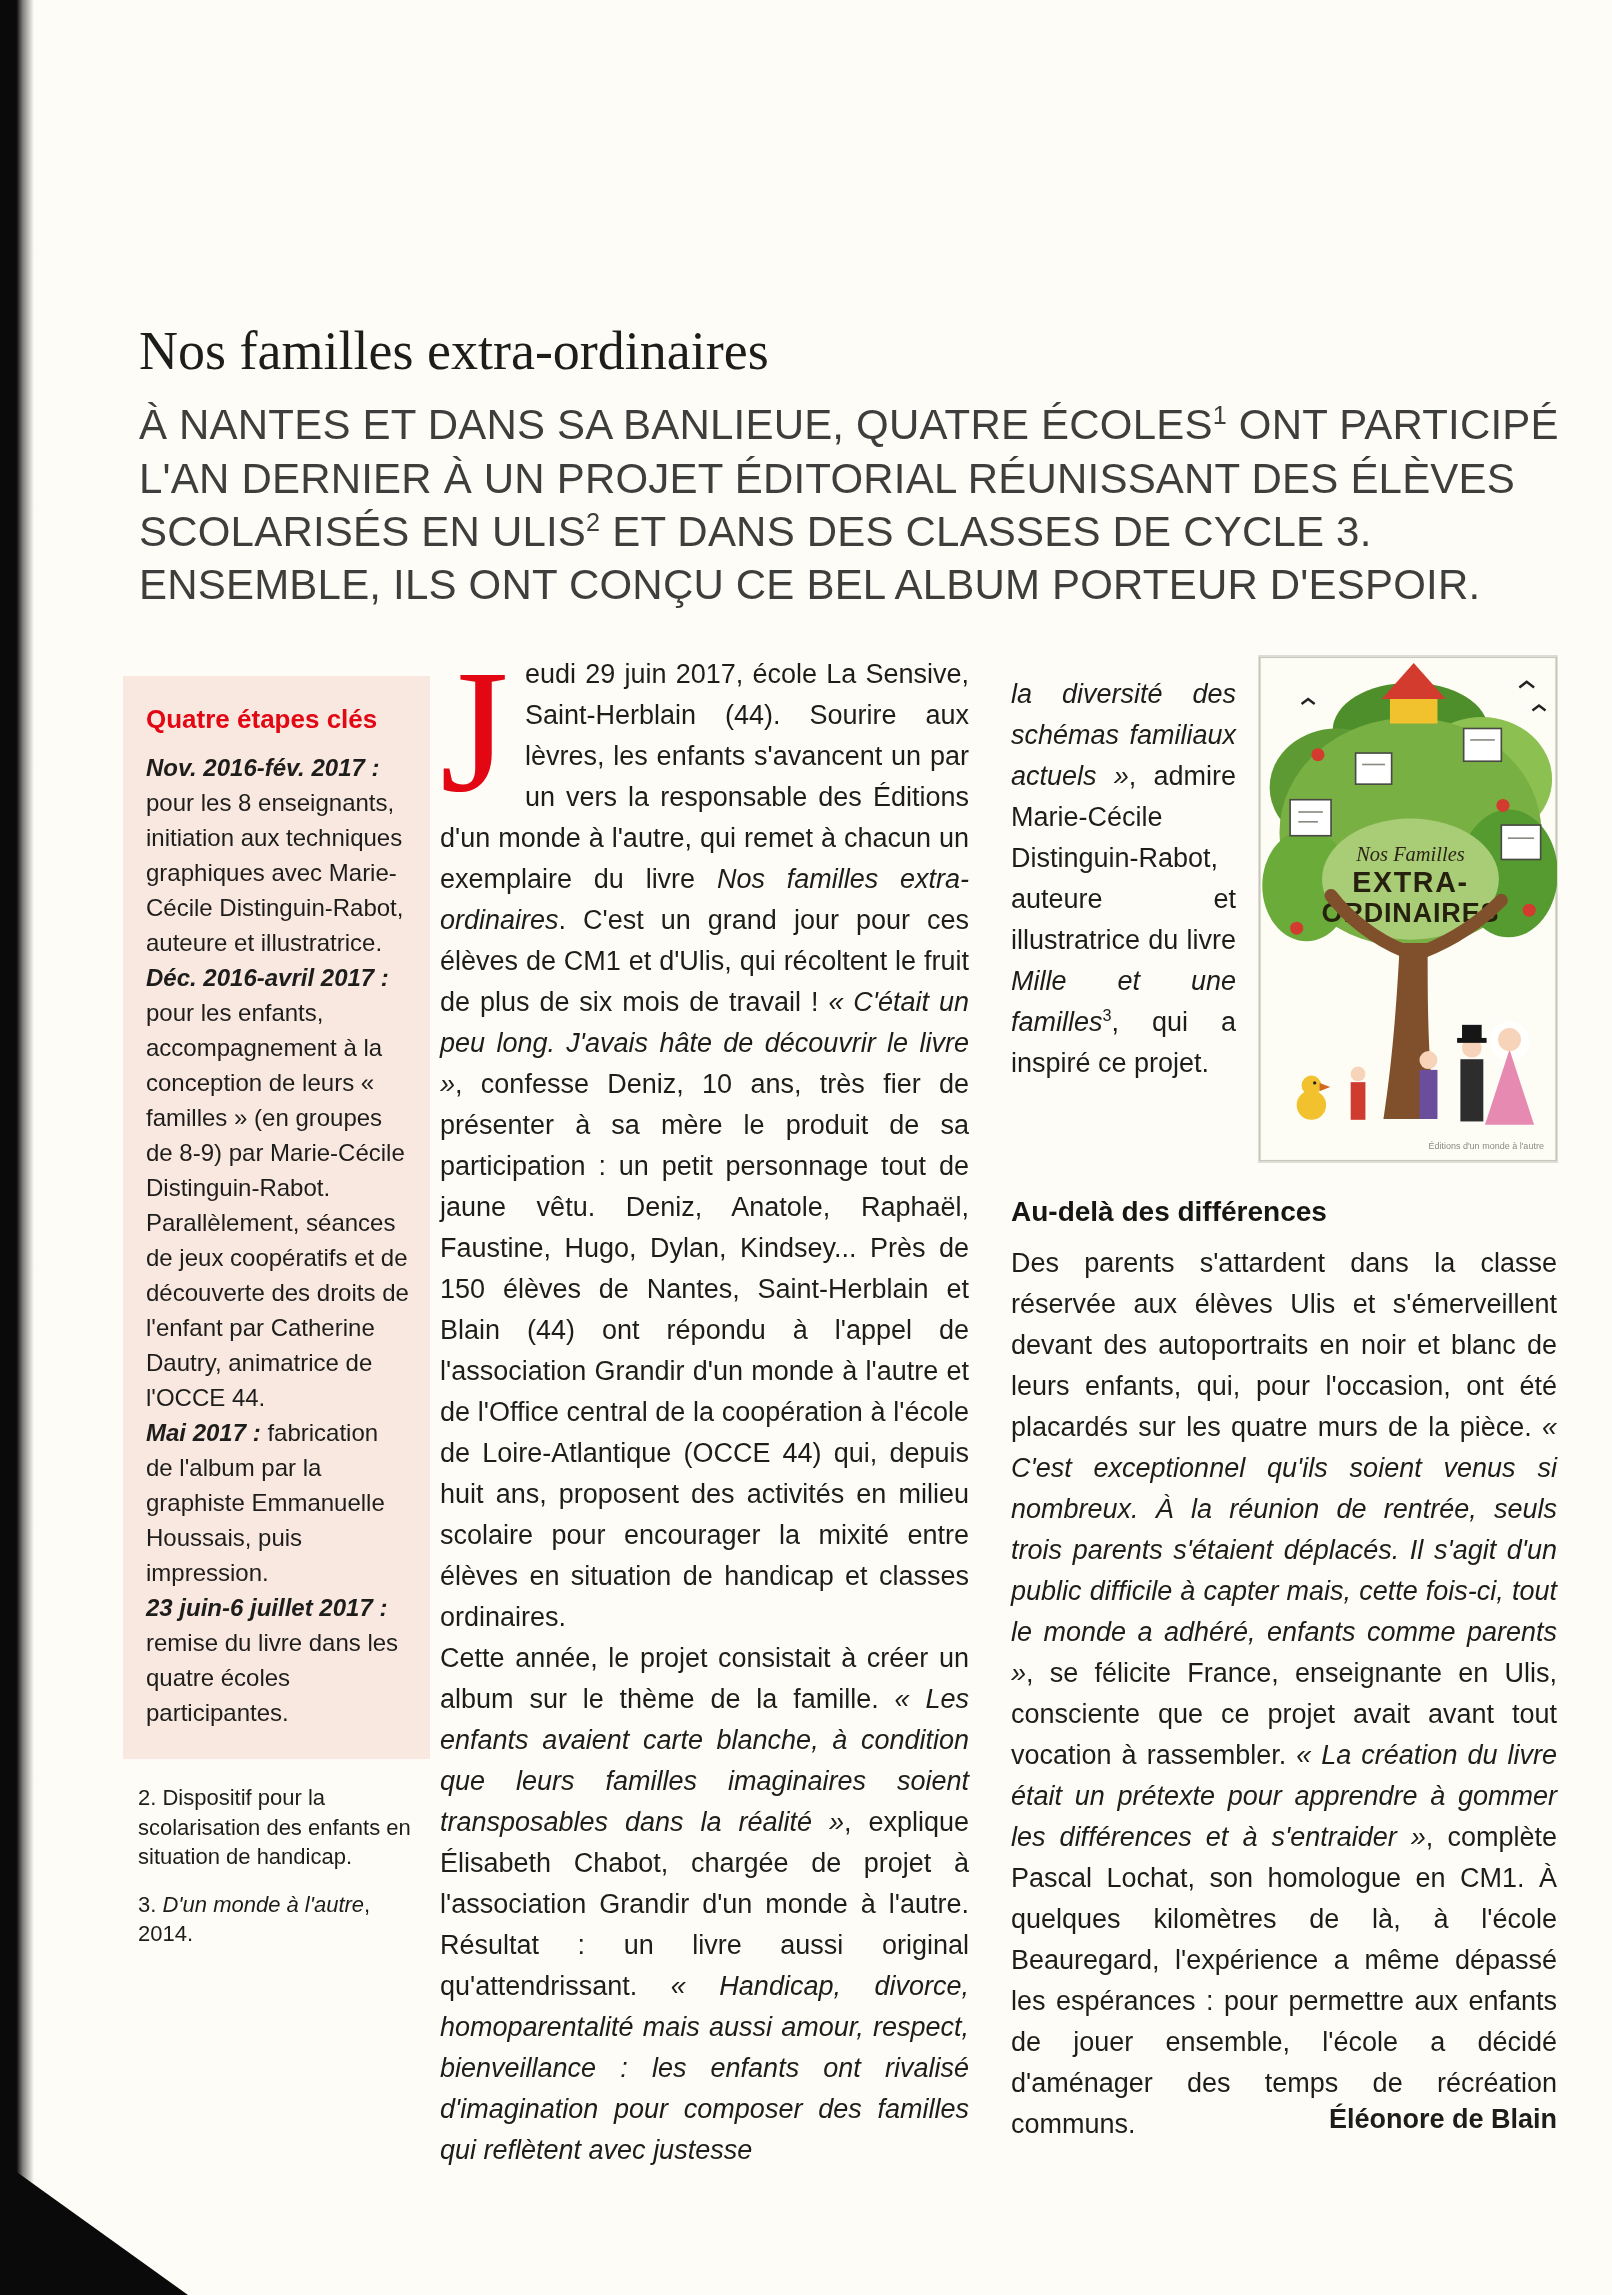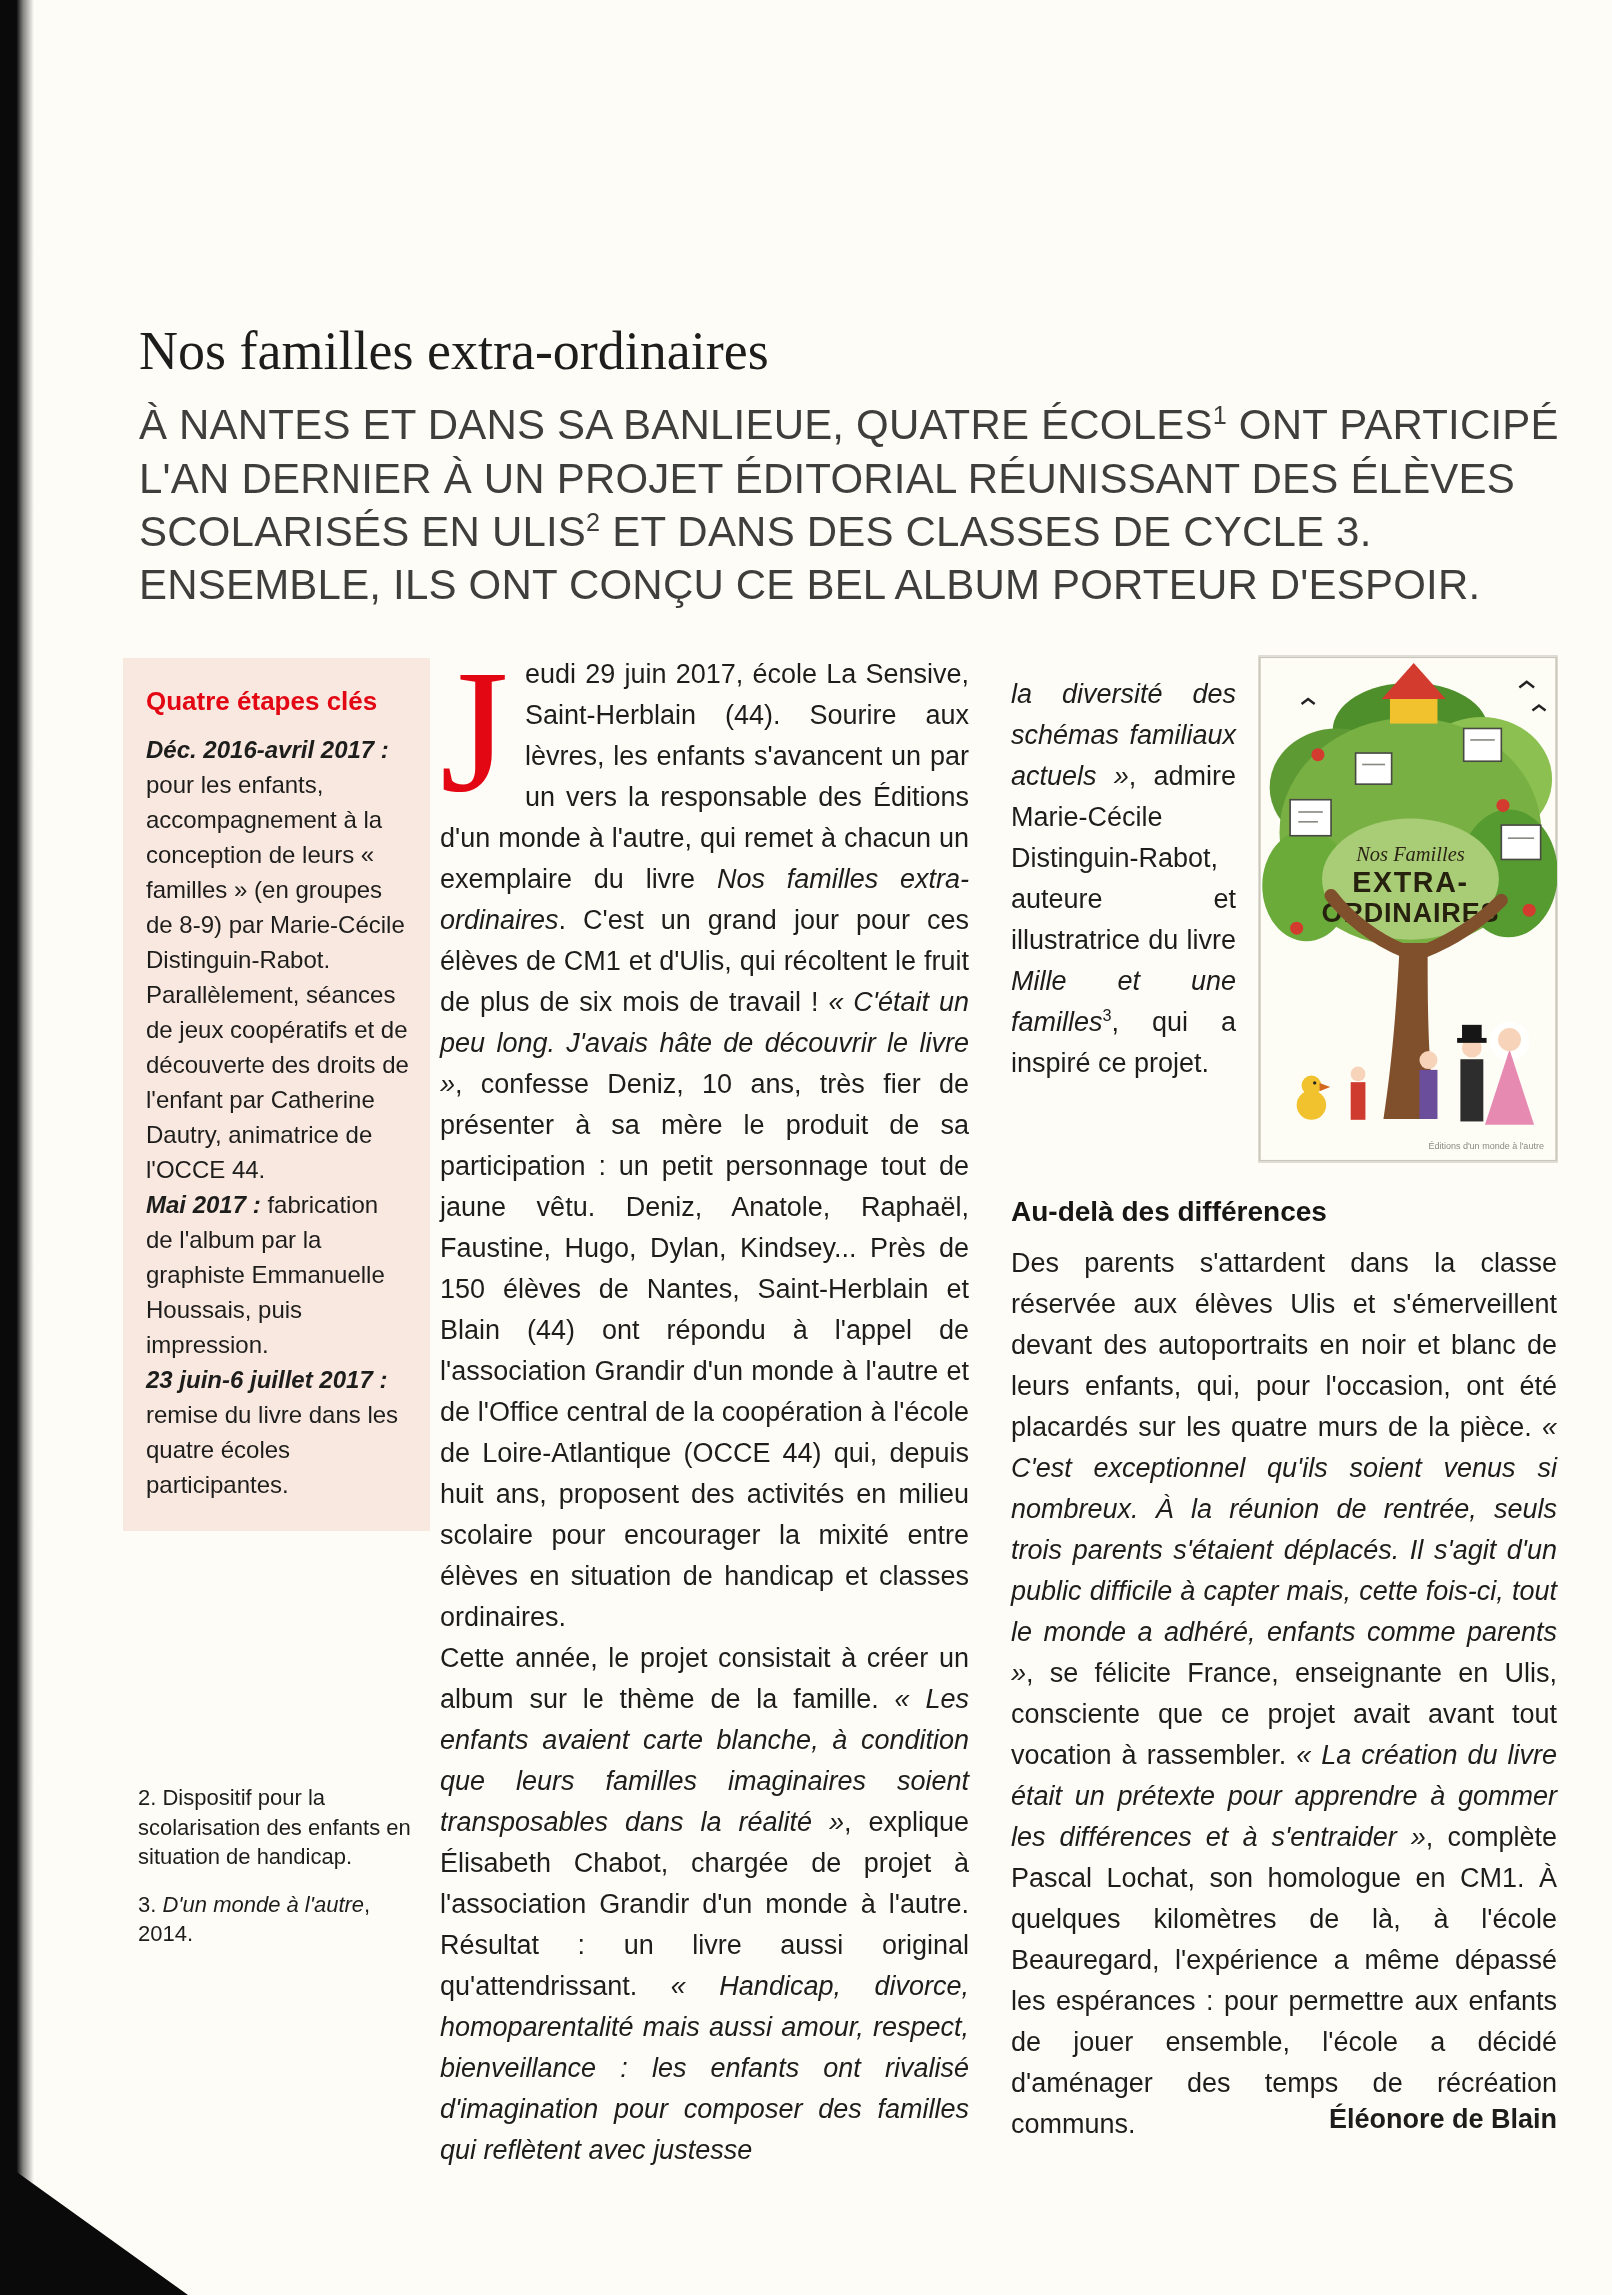--- a/index.html
+++ b/index.html
@@ -30,21 +30,21 @@
   .head-rule{width:2.5px;height:123px;background:#31312f;align-self:flex-start;margin-top:3.3px}
 
   
   .titles{position:absolute;left:139px;top:321px;width:1444px}
   .kicker{font-family:"Liberation Serif",serif;font-weight:400;font-size:54px;line-height:1.12;color:#1d1d1b}
   .title{font-size:62px;font-weight:bold;letter-spacing:-0.8px;margin-top:6.6px;color:#161614}
   .standfirst{margin-top:17px;font-size:42px;line-height:1.27;color:var(--standfirst);letter-spacing:0.2px}
   sup{font-size:60%;line-height:0;vertical-align:super}
 
   
-  .sidebar{position:absolute;left:123px;top:658px;width:307px;background:var(--sidebar-bg);
+  .sidebar{position:absolute;left:123px;top:676px;width:307px;background:var(--sidebar-bg);
     padding:28px 21px 29.5px 23px}
   .sidebar h3{color:var(--accent);font-size:26px;margin-bottom:14.8px}
   .sb-item{font-size:24px;line-height:35px;color:#1d1d1b;text-align:left}
   .bi{font-style:italic;font-weight:bold}
   em{font-style:italic}
 
   
   .footnotes{position:absolute;left:138px;top:1783px;width:288px}
   .footnote{font-size:22px;line-height:29.5px;margin-bottom:18px;color:#1d1d1b}
 
@@ -77,20 +77,21 @@
   <div class="scan-corner"></div>
 
 
   <section class="titles">
     <h2 class="kicker">Nos familles extra-ordinaires</h2>
     <p class="standfirst"><span>À NANTES ET DANS SA BANLIEUE, QUATRE ÉCOLES</span><sup>1</sup><span> ONT PARTICIPÉ L'AN DERNIER À UN PROJET ÉDITORIAL RÉUNISSANT DES ÉLÈVES SCOLARISÉS EN ULIS</span><sup>2</sup><span> ET DANS DES CLASSES DE CYCLE 3. ENSEMBLE, ILS ONT CONÇU CE BEL ALBUM PORTEUR D'ESPOIR.</span></p>
   </section>
 
   <aside class="sidebar">
     <h3>Quatre étapes clés</h3>
+    <p class="sb-item"><strong class="bi">Nov. 2016-fév. 2017 :</strong> <span>pour les 8 enseignants, initiation aux techniques graphiques avec Marie-Cécile Distinguin-Rabot, auteure et illustratrice.</span></p>
     <p class="sb-item"><strong class="bi">Déc. 2016-avril 2017 :</strong> <span>pour les enfants, accompagnement à la conception de leurs « familles » (en groupes de 8-9) par Marie-Cécile Distinguin-Rabot. Parallèlement, séances de jeux coopératifs et de découverte des droits de l'enfant par Catherine Dautry, animatrice de l'OCCE 44.</span></p>
     <p class="sb-item"><strong class="bi">Mai 2017 :</strong> <span>fabrication de l'album par la graphiste Emmanuelle Houssais, puis impression.</span></p>
     <p class="sb-item"><strong class="bi">23 juin-6 juillet 2017 :</strong> <span>remise du livre dans les quatre écoles participantes.</span></p>
   </aside>
 
   <section class="footnotes">
     <p class="footnote"><span>2. Dispositif pour la scolarisation des enfants en situation de handicap.</span></p>
     <p class="footnote"><span>3. </span><em>D'un monde à l'autre</em><span>, 2014.</span></p>
   </section>
 

